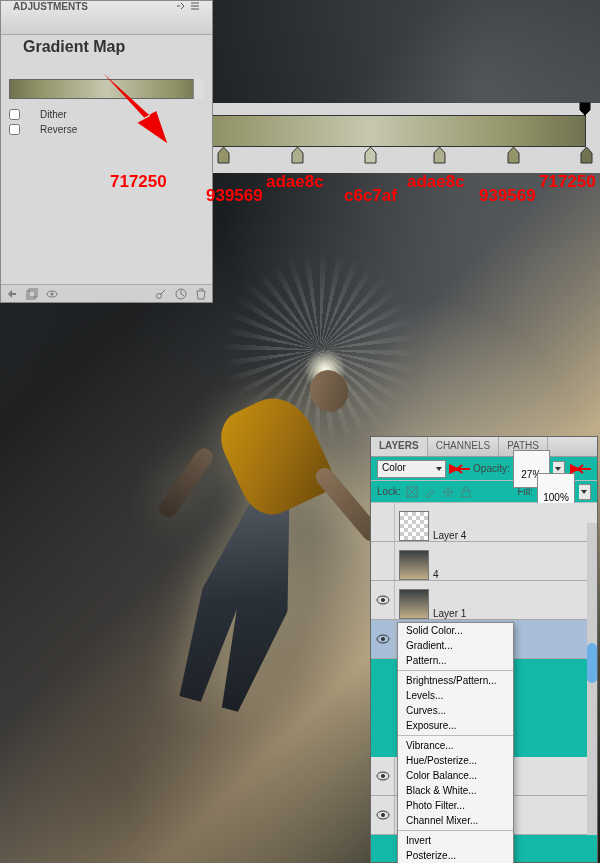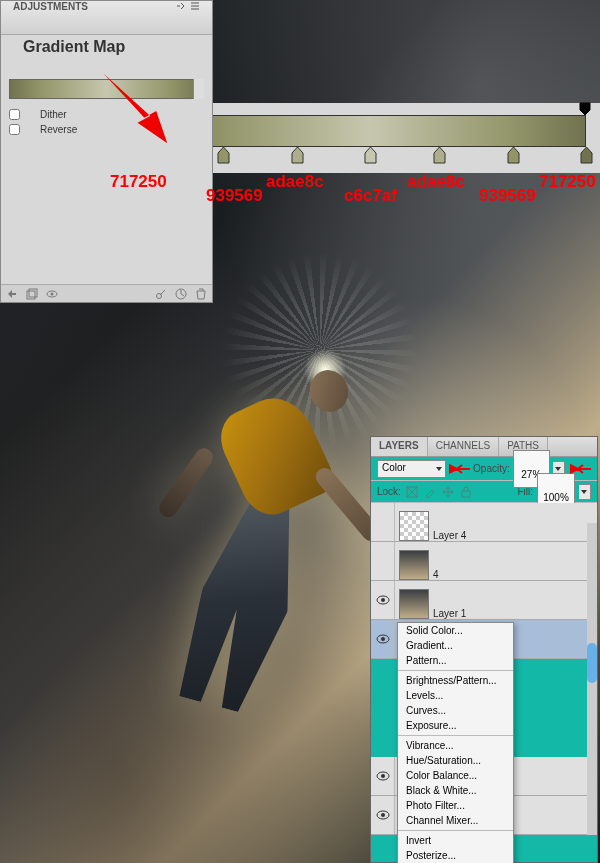--- a/index.html
+++ b/index.html
@@ -282,21 +282,21 @@
     <div class="ctx-item">Solid Color...</div>
     <div class="ctx-item">Gradient...</div>
     <div class="ctx-item">Pattern...</div>
     <div class="ctx-sep"></div>
     <div class="ctx-item">Brightness/Pattern...</div>
     <div class="ctx-item">Levels...</div>
     <div class="ctx-item">Curves...</div>
     <div class="ctx-item">Exposure...</div>
     <div class="ctx-sep"></div>
     <div class="ctx-item">Vibrance...</div>
-    <div class="ctx-item">Hue/Saturation...</div>
+    <div class="ctx-item">Hue/Posterize...</div>
     <div class="ctx-item">Color Balance...</div>
     <div class="ctx-item">Black &amp; White...</div>
     <div class="ctx-item">Photo Filter...</div>
     <div class="ctx-item">Channel Mixer...</div>
     <div class="ctx-sep"></div>
     <div class="ctx-item">Invert</div>
     <div class="ctx-item">Posterize...</div>
   </div>
 
 <div class="color-label" style="left: 110px; top: 172px;">717250</div>

